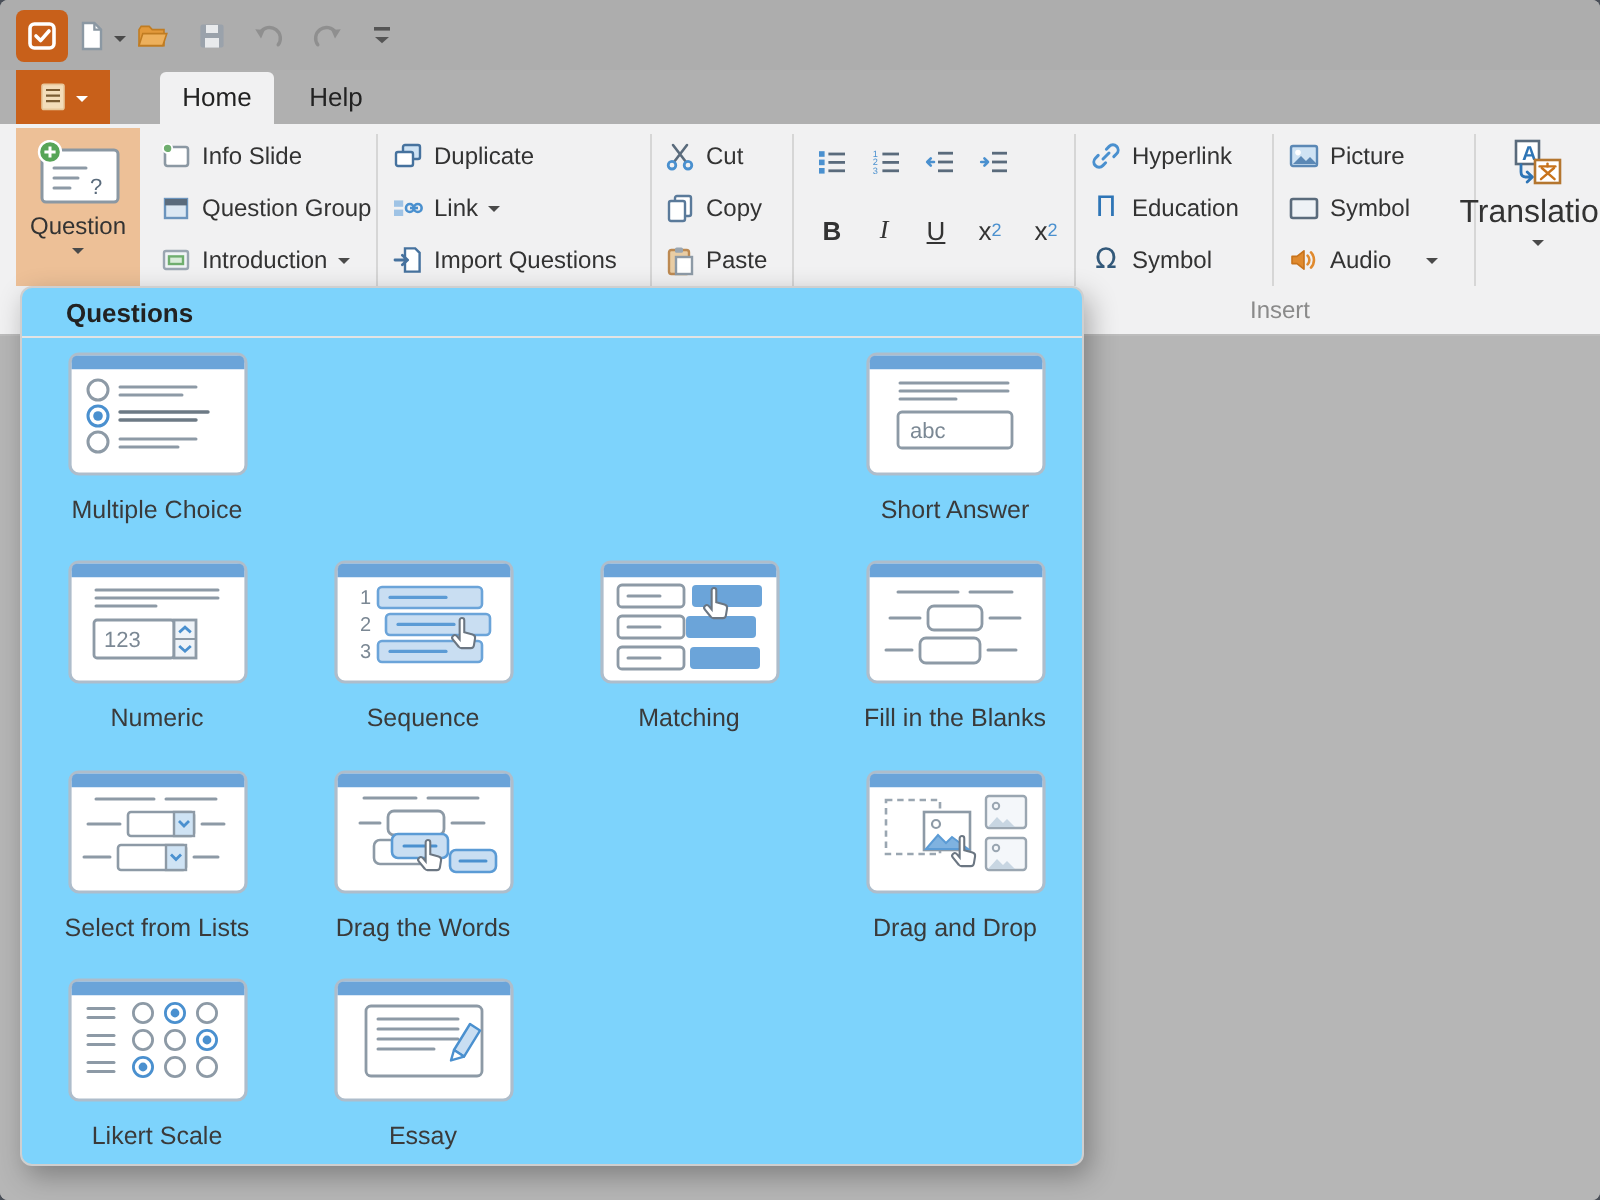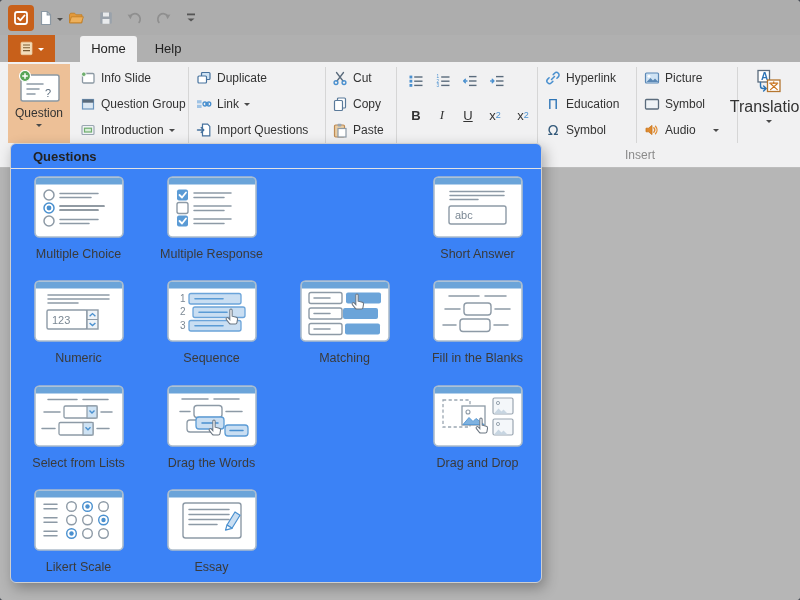--- a/index.html
+++ b/index.html
@@ -25,21 +25,21 @@
   #trans-big .qlbl{font-size:16px;color:#333;margin-top:3px;}
   .fmtbtn{position:absolute;width:24px;height:22px;display:flex;align-items:center;justify-content:center;font-size:13px;color:#333;}
   .fmt-b{font-weight:bold;}
   .fmt-i{font-family:"Liberation Serif",serif;font-style:italic;}
   .fmt-u{text-decoration:underline;}
   .scr{font-size:9px;color:#4a90cf;}
   #insert-lbl{position:absolute;left:543px;top:86px;width:194px;text-align:center;font-size:12px;color:#8a8a8a;}
   
   #content{position:absolute;left:0;top:168px;width:800px;height:432px;background:#b6b6b6;}
   
-  #panel{position:absolute;left:10px;top:143px;width:532px;height:440px;background:#3b82f6;border:1px solid #cfcfcf;border-radius:6px;box-shadow:3px 5px 14px rgba(0,0,0,.3);z-index:10;box-sizing:border-box;}
+  #panel{position:absolute;left:10px;top:143px;width:532px;height:440px;background:#7dd3fc;border:1px solid #cfcfcf;border-radius:6px;box-shadow:3px 5px 14px rgba(0,0,0,.3);z-index:10;box-sizing:border-box;}
   #panel-title{position:absolute;left:22px;top:5px;font-size:13px;font-weight:bold;color:#222;}
   #panel-sep{position:absolute;left:0;top:24px;width:100%;height:1px;background:#e3e3e3;}
   .qitem{position:absolute;width:133px;height:96px;text-align:center;cursor:default;}
   .qcard{width:90px;height:62px;margin:0 auto;}
   .qlabel{margin-top:5px;font-size:12.5px;color:#3a3a3a;}
   
   .ln{stroke:#8d9aa6;stroke-width:1.5;stroke-linecap:round;fill:none;}
   .lnd{stroke:#6d7a85;stroke-width:1.7;stroke-linecap:round;fill:none;}
   .cfr{fill:#fff;stroke:#aebdcb;stroke-width:1.6;}
   .chd{fill:#6ba4d9;}
@@ -361,38 +361,20 @@
           <circle cx="15" cy="32" r="2.4" fill="#4a90cf"></circle>
           <line x1="26" y1="30" x2="70" y2="30" class="lnd"></line>
           <line x1="26" y1="34" x2="64" y2="34" class="lnd"></line>
         <circle cx="15" cy="45" r="5" fill="#fff" stroke="#8d9aa6" stroke-width="1.5"></circle>
           <line x1="26" y1="43.5" x2="64" y2="43.5" class="ln"></line>
           <line x1="26" y1="47.5" x2="55" y2="47.5" class="ln"></line>
       </svg>
       <div class="qlabel">Multiple Choice</div>
     </div>
 
-    <div class="qitem" style="left:134px;top:32px">
-      <svg class="qcard" viewBox="0 0 90 62">
-        <rect x="1" y="1" width="88" height="60" rx="4.5" class="cfr"></rect>
-          <path d="M5.2 1.8 H84.8 Q88.2 1.8 88.2 5.2 V8.6 H1.8 V5.2 Q1.8 1.8 5.2 1.8 Z" class="chd"></path>
-        <rect x="10" y="13.5" width="11" height="11" rx="2" fill="#5b9bd5"></rect>
-          <path d="M12.5 19 L15 21.5 L19 16.5" stroke="#fff" stroke-width="1.8" fill="none" stroke-linecap="round" stroke-linejoin="round"></path>
-          <line x1="27" y1="17" x2="64" y2="17" class="ln"></line>
-          <line x1="27" y1="21.5" x2="57" y2="21.5" class="ln"></line>
-        <rect x="10" y="26.5" width="11" height="11" rx="2" fill="#fff" stroke="#8d9aa6" stroke-width="1.4"></rect>
-          <line x1="27" y1="30" x2="64" y2="30" class="ln"></line>
-          <line x1="27" y1="34.5" x2="57" y2="34.5" class="ln"></line>
-        <rect x="10" y="39.5" width="11" height="11" rx="2" fill="#5b9bd5"></rect>
-          <path d="M12.5 45 L15 47.5 L19 42.5" stroke="#fff" stroke-width="1.8" fill="none" stroke-linecap="round" stroke-linejoin="round"></path>
-          <line x1="27" y1="43" x2="64" y2="43" class="ln"></line>
-          <line x1="27" y1="47.5" x2="57" y2="47.5" class="ln"></line>
-      </svg>
-      <div class="qlabel">Multiple Response</div>
-    </div>
 
 
     <div class="qitem" style="left:400px;top:32px">
       <svg class="qcard" viewBox="0 0 90 62">
         <rect x="1" y="1" width="88" height="60" rx="4.5" class="cfr"></rect>
           <path d="M5.2 1.8 H84.8 Q88.2 1.8 88.2 5.2 V8.6 H1.8 V5.2 Q1.8 1.8 5.2 1.8 Z" class="chd"></path>
         <line x1="17" y1="15.5" x2="71" y2="15.5" class="ln"></line>
           <line x1="17" y1="19.5" x2="71" y2="19.5" class="ln"></line>
           <line x1="17" y1="23.5" x2="45" y2="23.5" class="ln"></line>
         <rect x="16" y="30" width="57" height="18" rx="2" fill="#fff" stroke="#8d9aa6" stroke-width="1.4"></rect>

